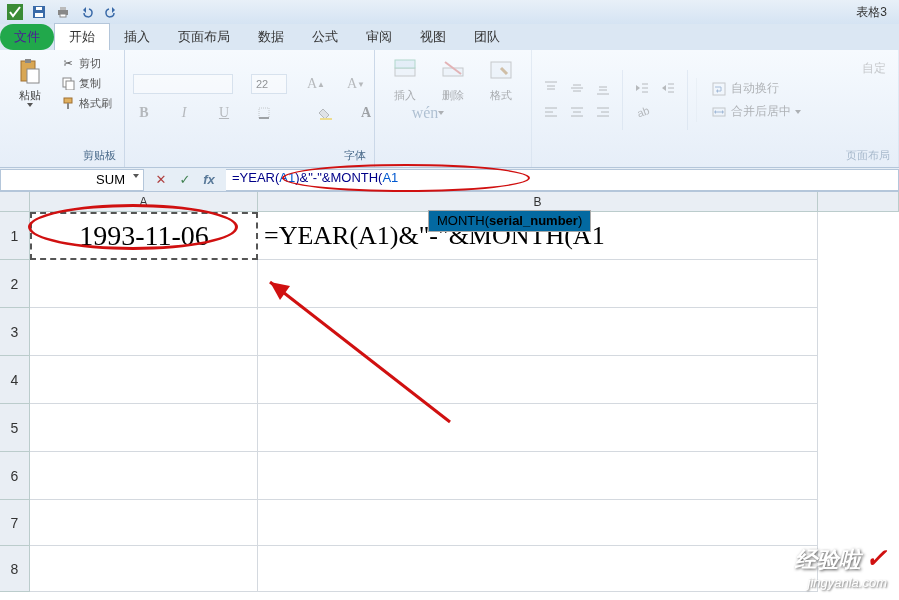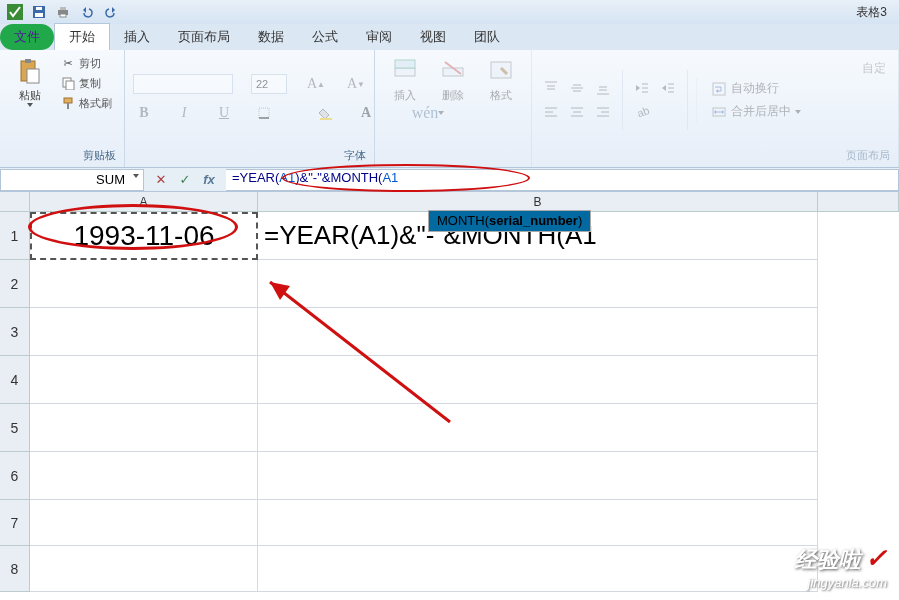--- a/index.html
+++ b/index.html
@@ -56,21 +56,21 @@
 
 
 .grid-area { position:relative; background:#fff; }
 .corner { position:absolute; left:0; top:0; width:30px; height:20px; background:#e9eef4; border-right:1px solid #bcc; border-bottom:1px solid #bcc; }
 .col-headers { position:absolute; left:30px; top:0; right:0; height:20px; display:flex; }
 .col-h { background:#e9eef4; border-right:1px solid #bcc; border-bottom:1px solid #bcc; text-align:center; font-size:12px; color:#333; line-height:20px; }
 .row-headers { position:absolute; left:0; top:20px; width:30px; }
 .row-h { background:#e9eef4; border-right:1px solid #bcc; border-bottom:1px solid #bcc; text-align:center; font-size:14px; color:#333; display:flex; align-items:center; justify-content:center; }
 .cells { position:absolute; left:30px; top:20px; right:0; }
 .cell-row { display:flex; }
-.cell { border-right:1px solid #d4d9df; border-bottom:1px solid #d4d9df; font-family:Liberation Sans, sans-serif; display:flex; align-items:center; padding:0 6px; }
+.cell { border-right:1px solid #d4d9df; border-bottom:1px solid #d4d9df; font-family:Liberation Serif, serif; display:flex; align-items:center; padding:0 6px; }
 .marquee { border:2px dashed #555 !important; }
 
 
 .anno-arrow { position:absolute; pointer-events:none; z-index:6; }
 .anno-ellipse { position:absolute; border:3px solid #d01010; border-radius:50%; pointer-events:none; z-index:6; }
 
 
 .watermark { position:absolute; right:12px; bottom:10px; text-align:right; font-style:italic; }
 .wm-top { color:#fff; font-size:22px; font-weight:bold; text-shadow:1px 1px 3px #555; }
 .wm-check { color:#d01010; font-size:26px; font-weight:bold; }

